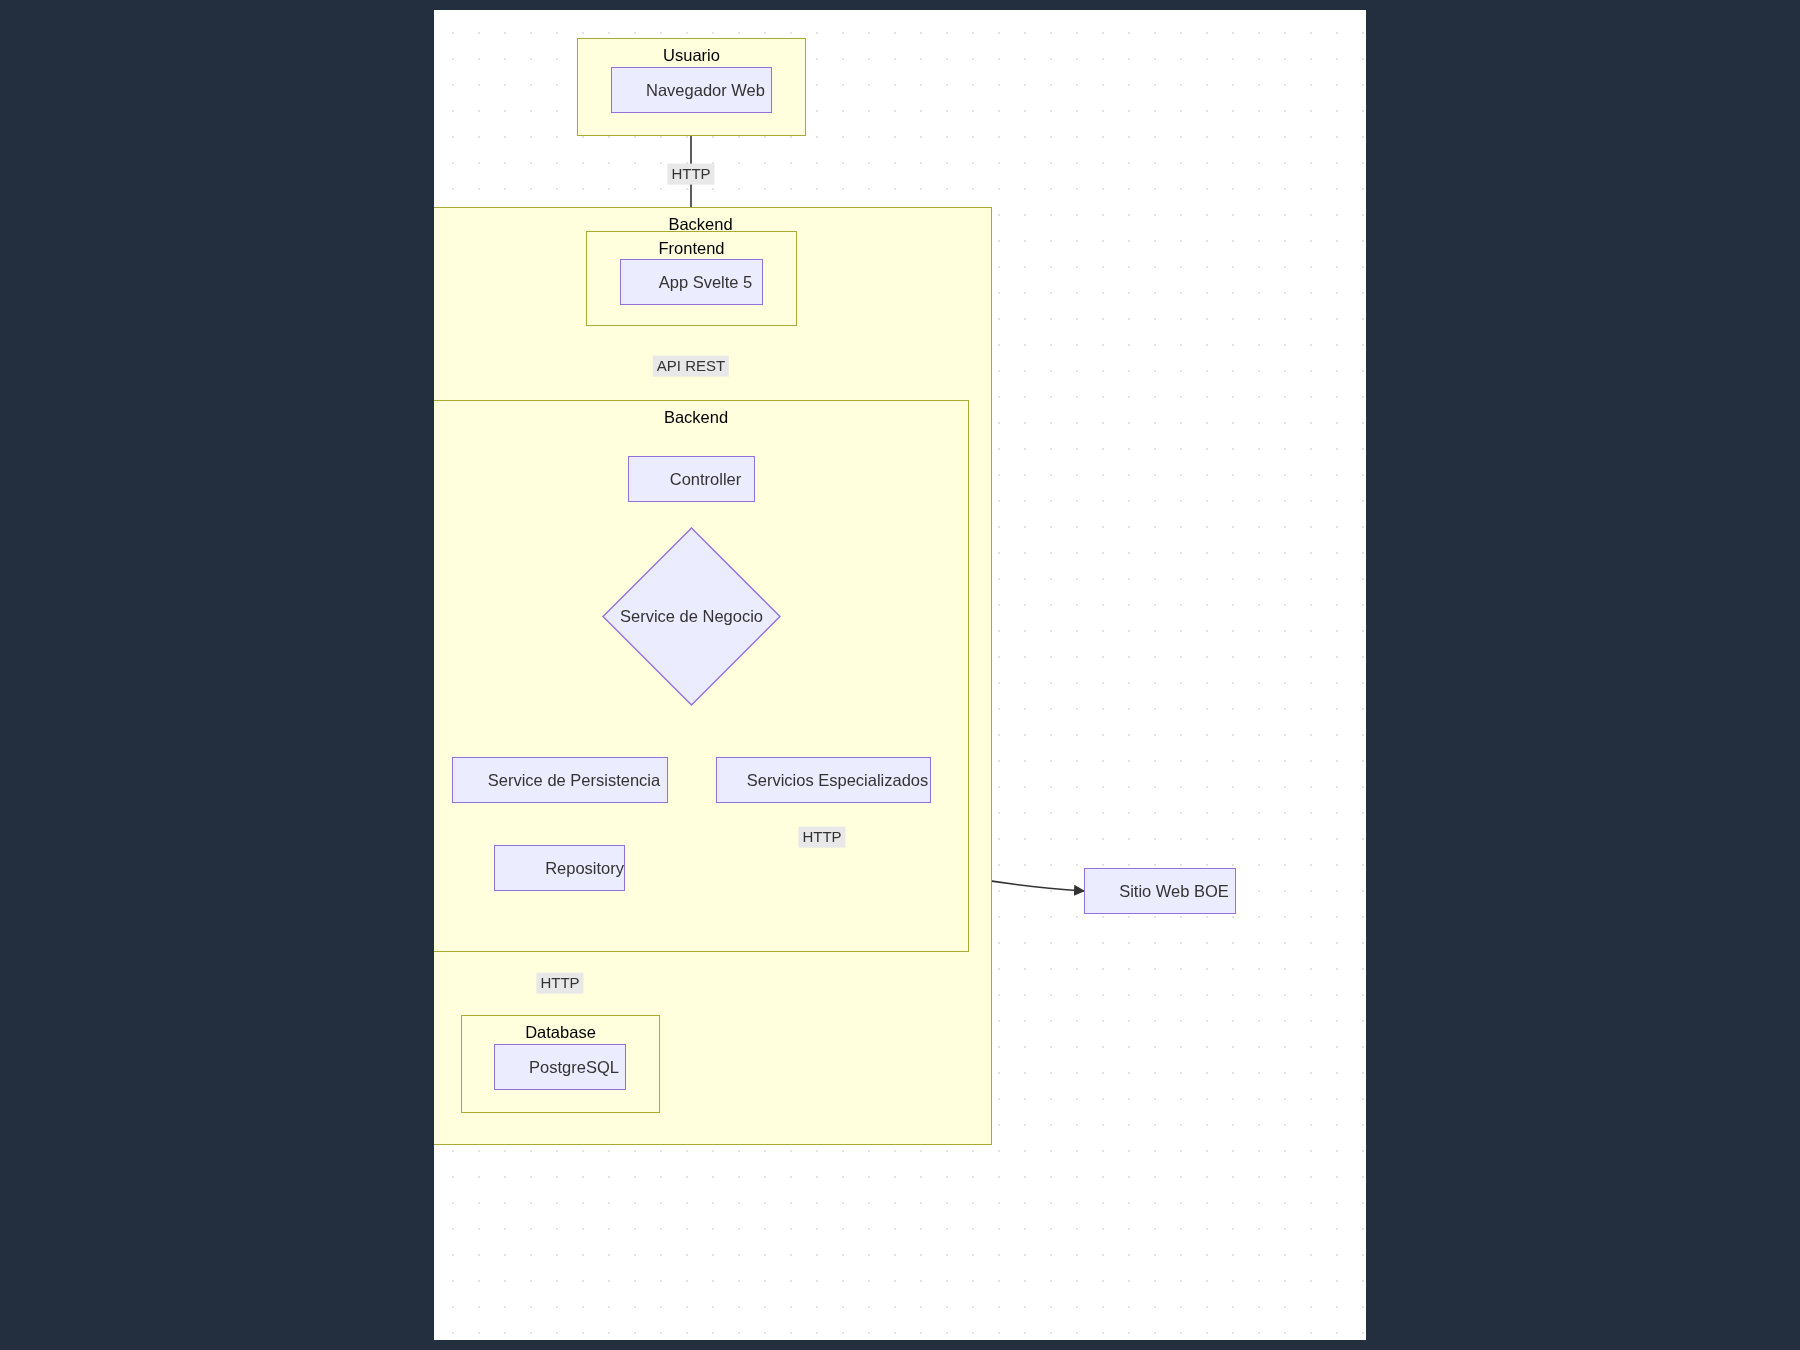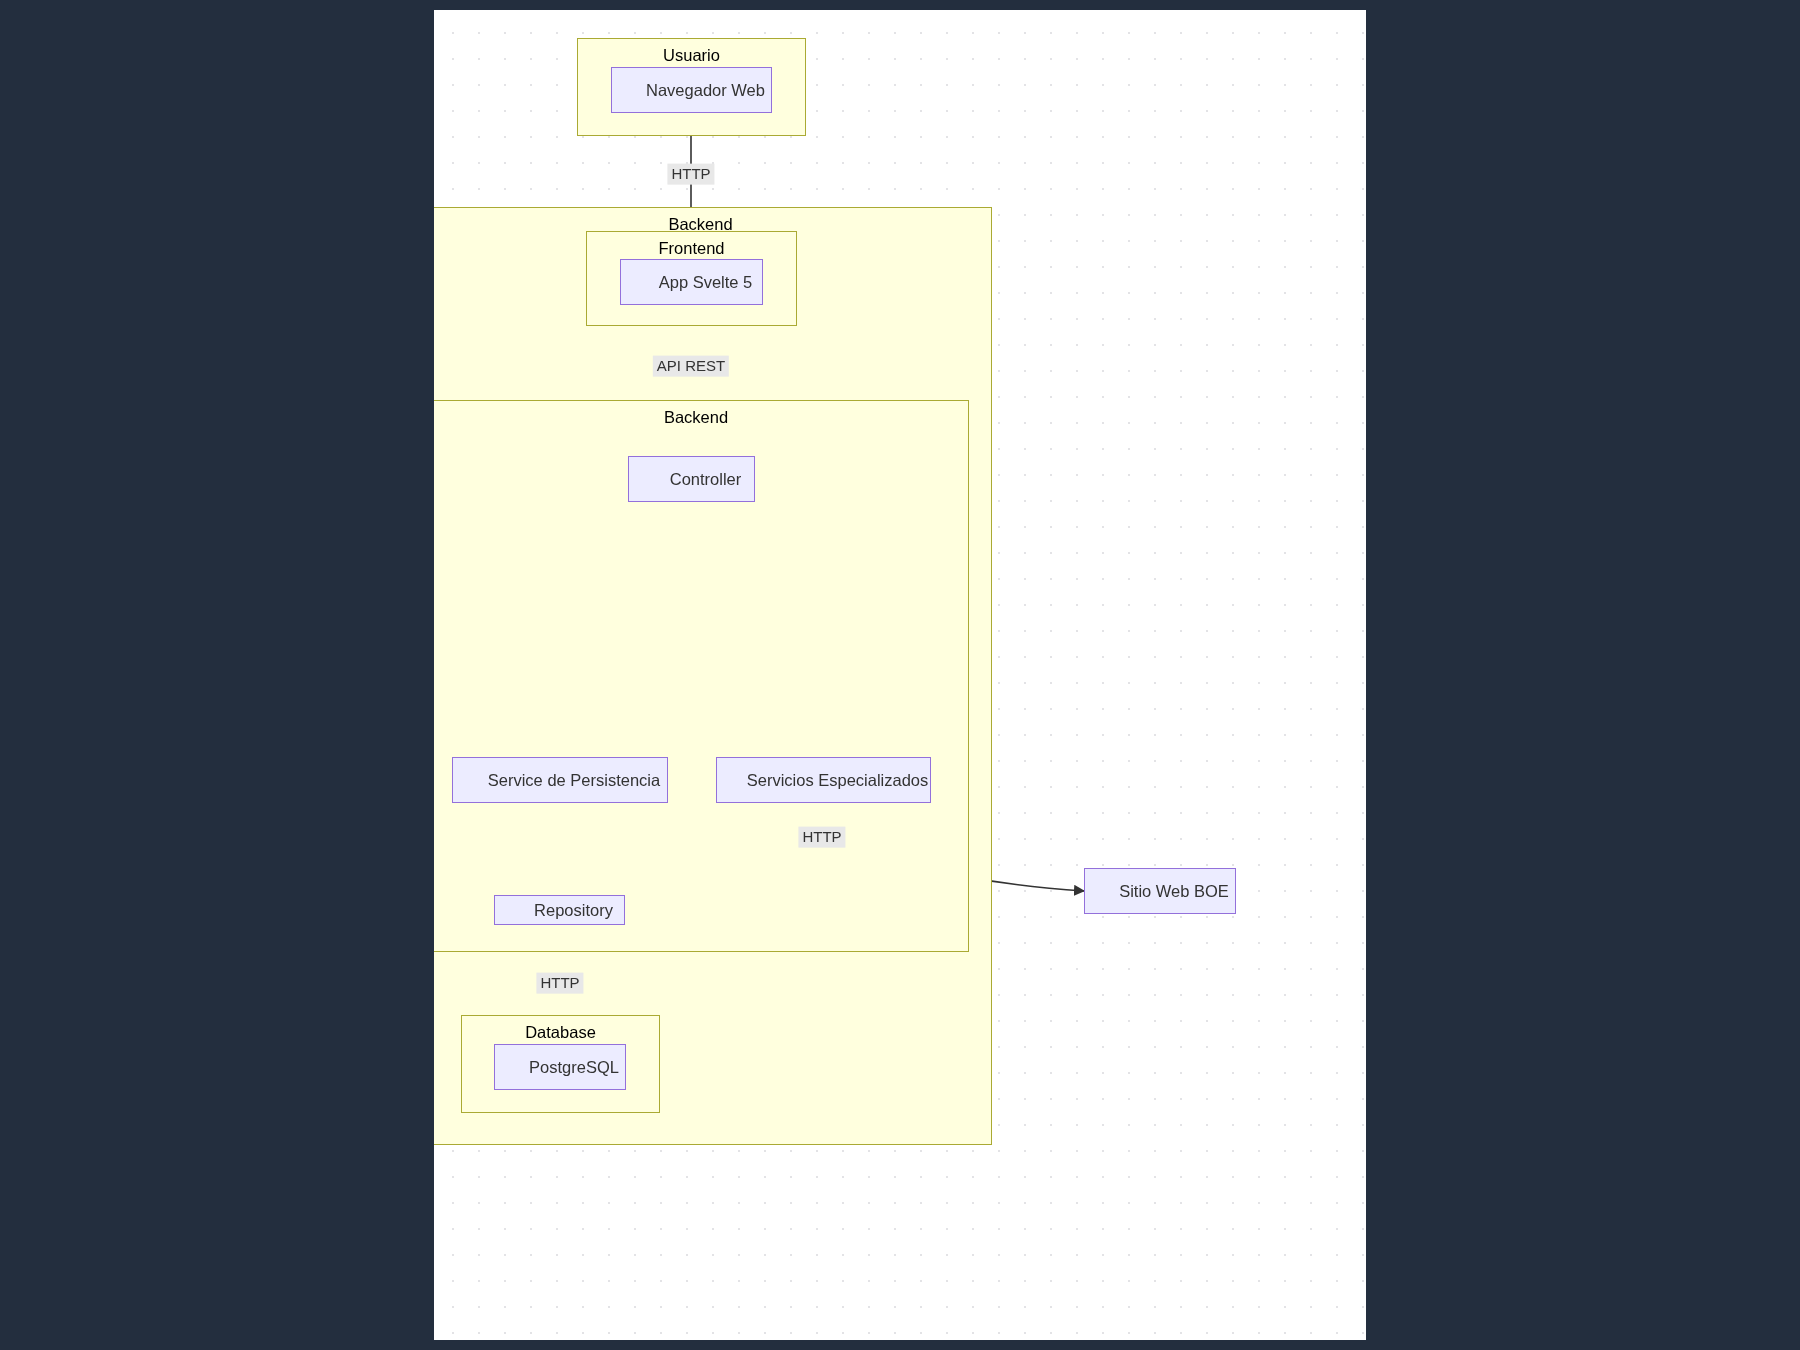--- a/index.html
+++ b/index.html
@@ -162,30 +162,36 @@
     </div>
 
     <div class="node" style="left:186px; top:249px; width:143px; height:46px;">
       <span>App Svelte 5</span>
     </div>
 
     <div class="node" style="left:194px; top:418px; width:127px; height:46px;margin-top:28px;">
       <span>Controller</span>
     </div>
 
+    <div class="diamond-wrap" style="left:168px; top:517px; width:179px; height:179px;">
+      <svg class="diamond-shape" viewBox="0 0 179 179" preserveAspectRatio="none">
+        <polygon points="89.5,1 178,89.5 89.5,178 1,89.5" fill="#ececff" stroke="#9370db" stroke-width="1.4"></polygon>
+      </svg>
+      <span class="diamond-label">Service de Negocio</span>
+    </div>
 
     <div class="node" style="left:282px; top:747px; width:215px; height:46px;">
       <span>Servicios Especializados</span>
     </div>
 
     <div class="node" style="left:18px; top:747px; width:216px; height:46px;">
       <span>Service de Persistencia</span>
     </div>
 
-    <div class="node" style="left:60px; top:885px; width:131px; height:30px;">
+    <div class="node" style="left:60px; top:835px; width:131px; height:46px;justify-content:flex-end;">
       <span>Repository</span>
     </div>
 
     <div class="node" style="left:60px; top:1034px; width:132px; height:46px;">
       <span>PostgreSQL</span>
     </div>
 
     <div class="node" style="left:650px; top:858px; width:152px; height:46px;">
       <span>Sitio Web BOE</span>
     </div>

